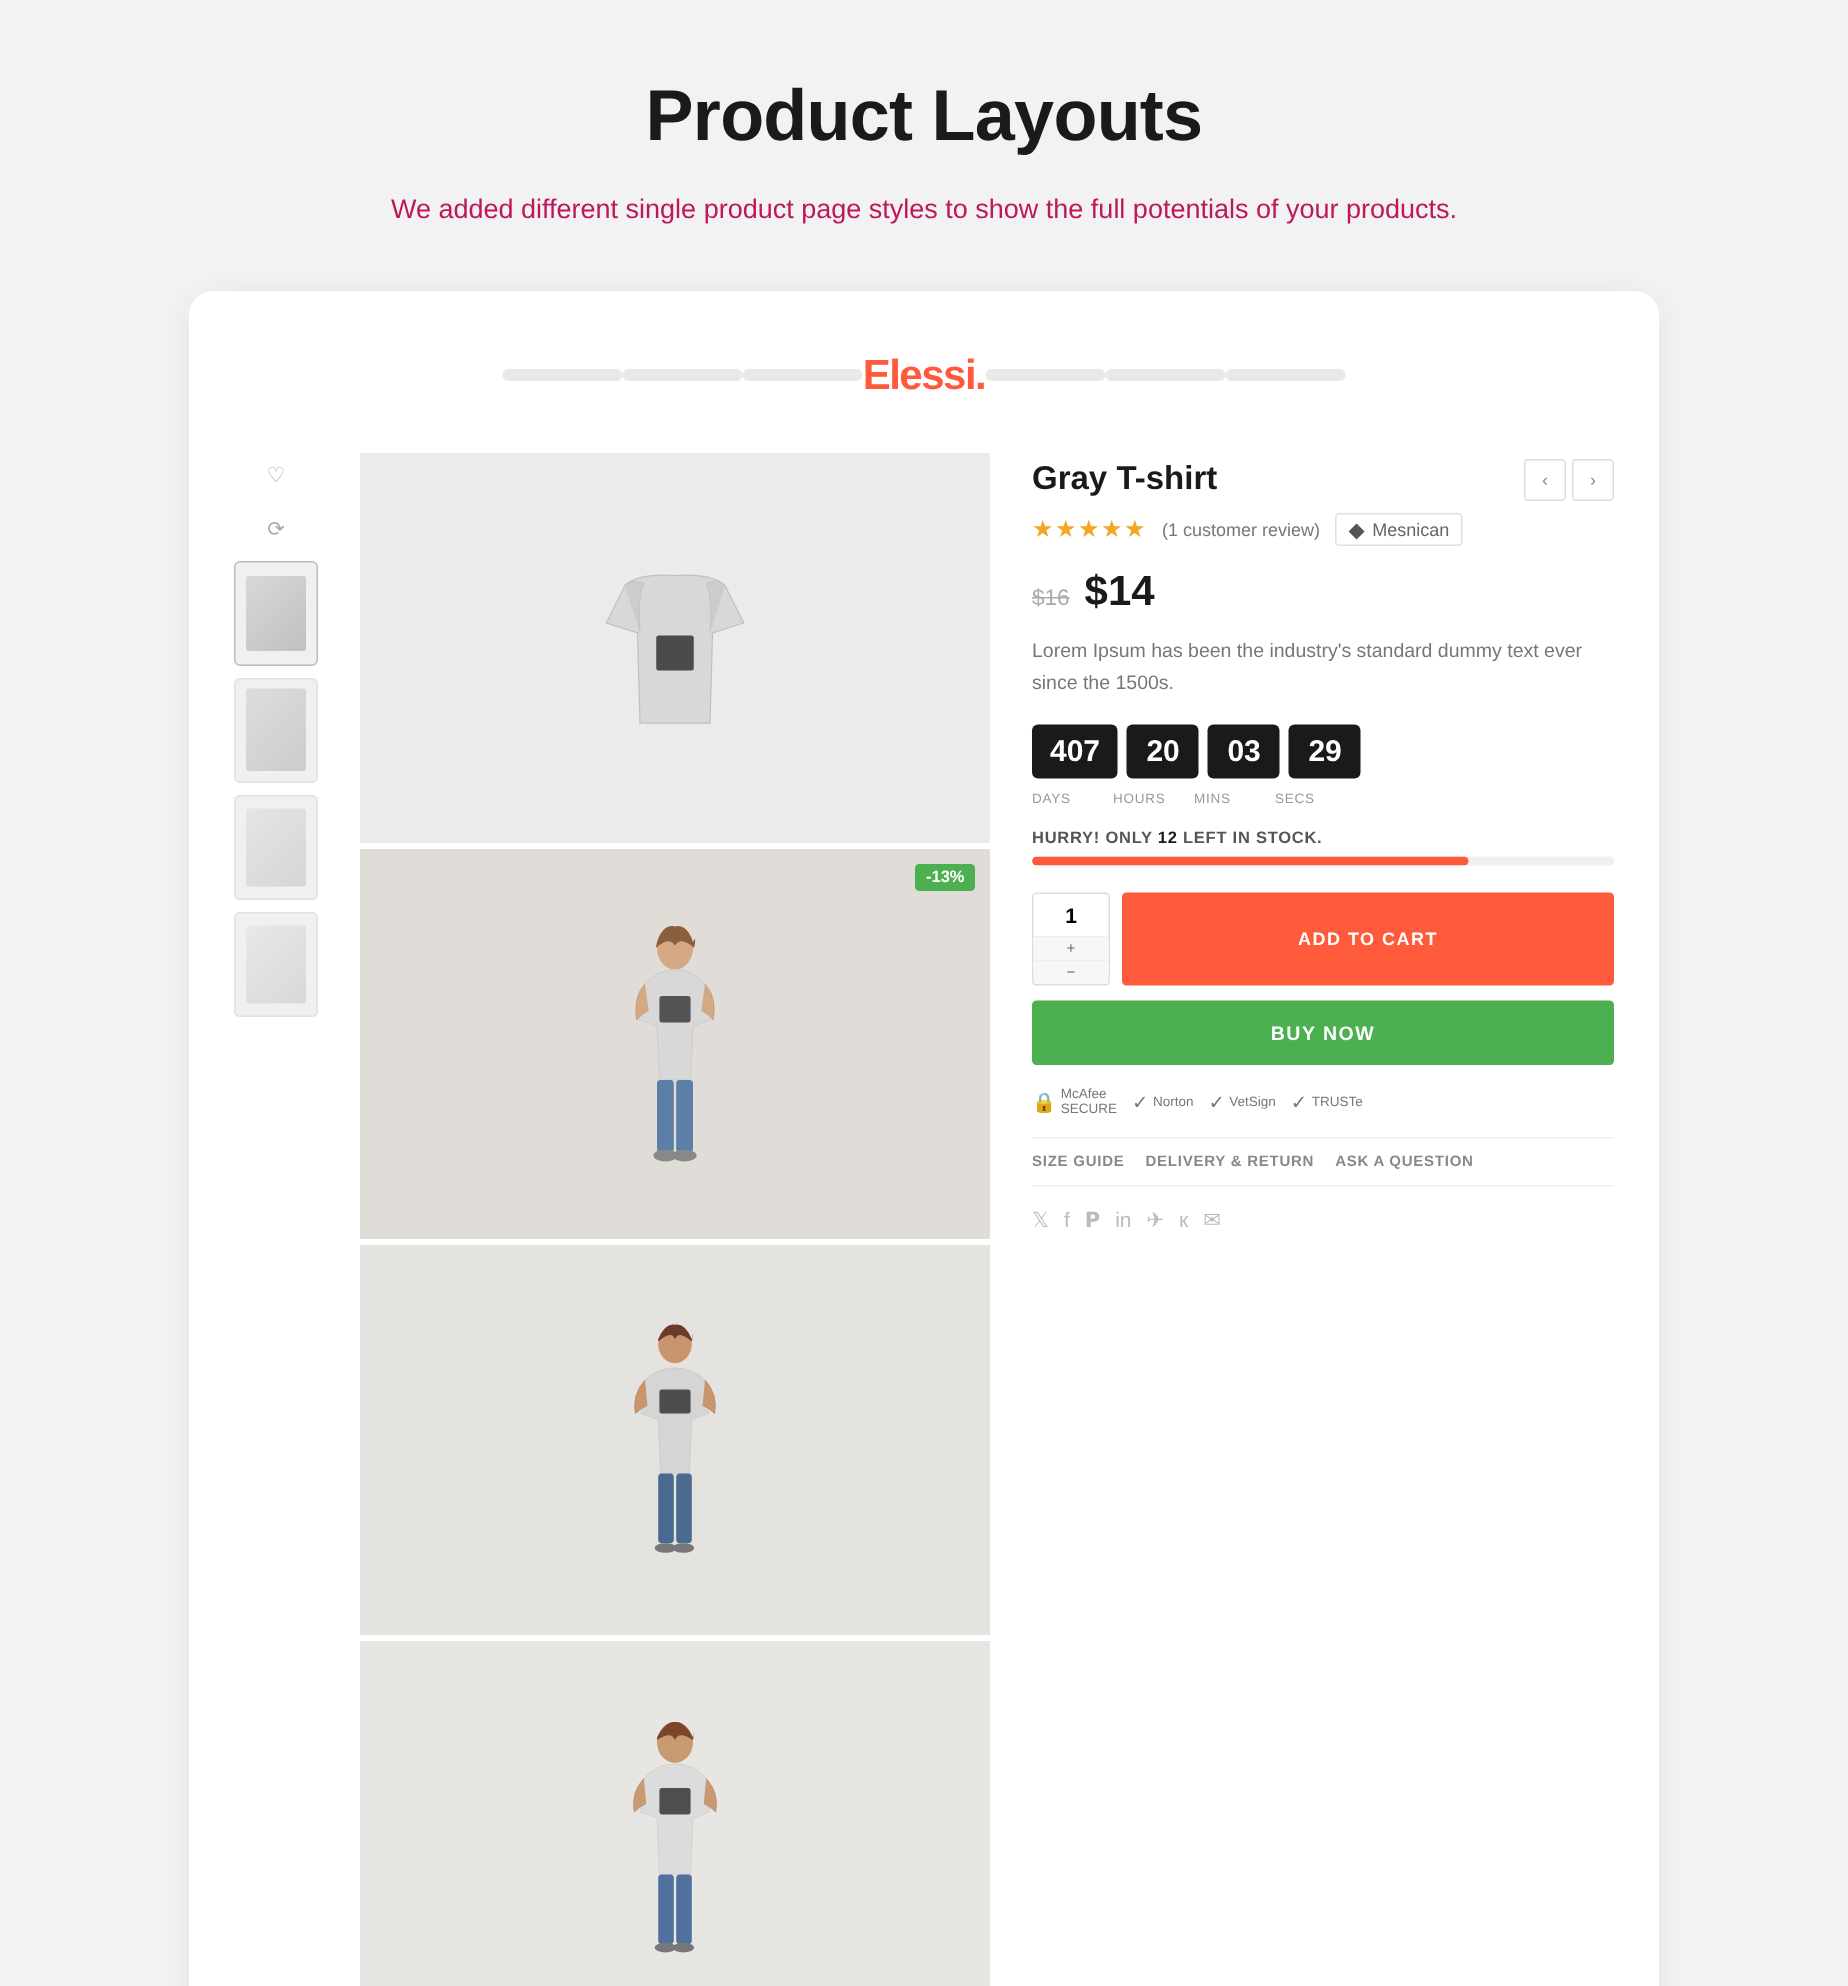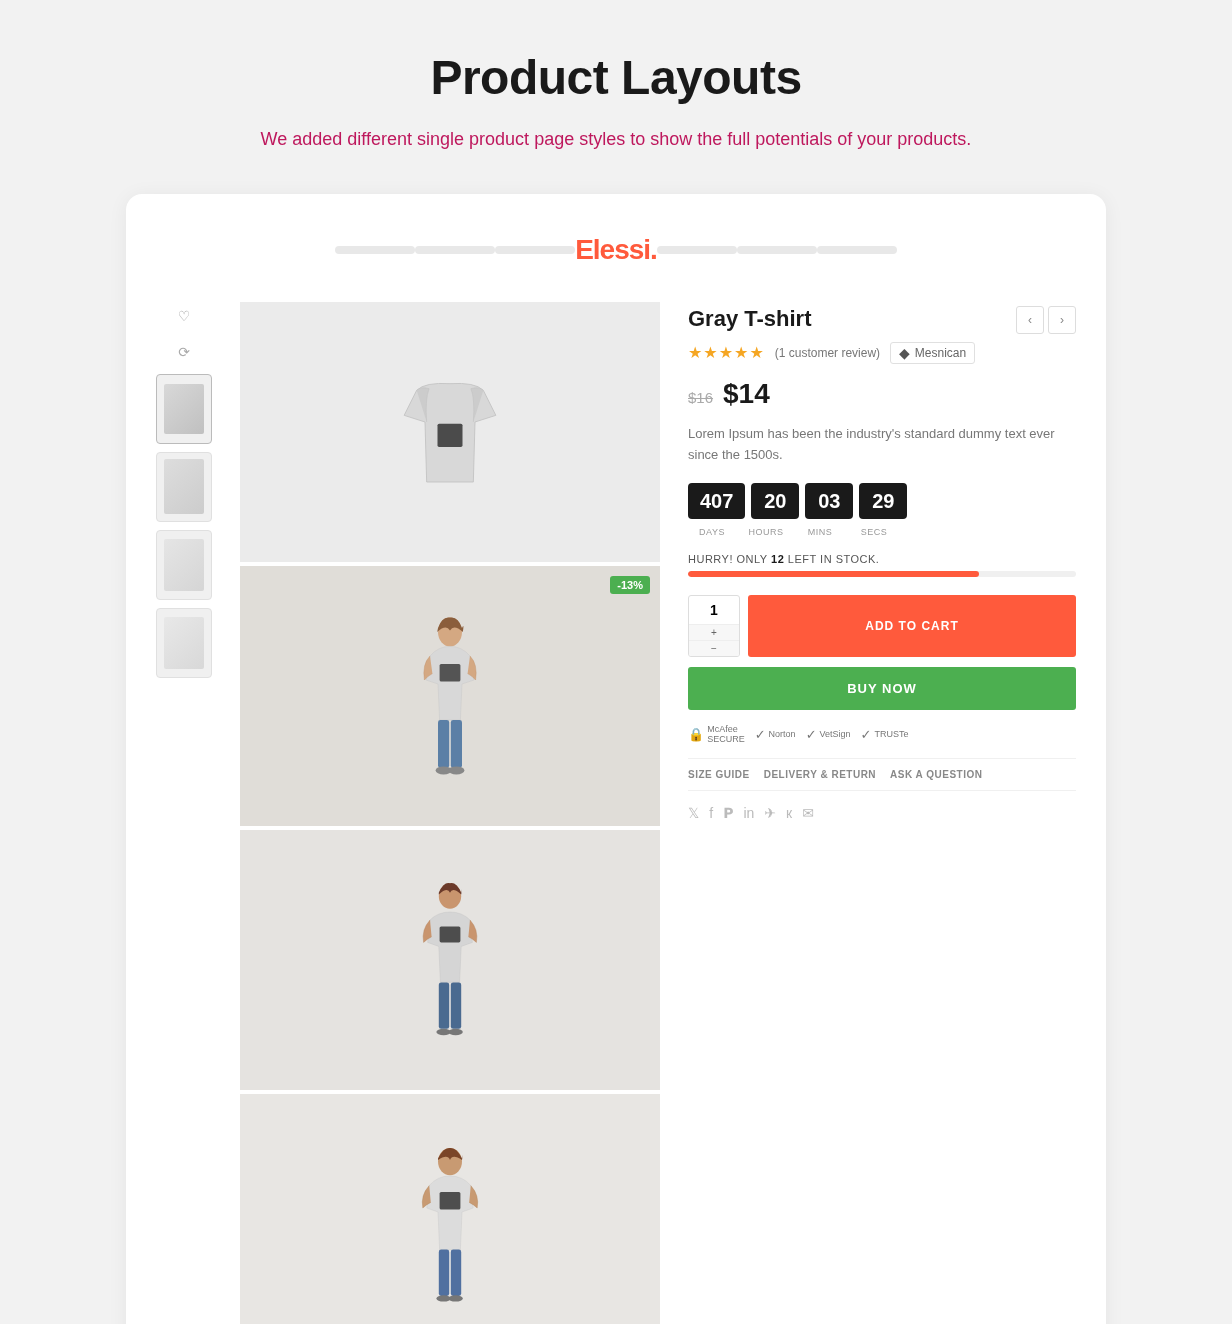--- a/index.html
+++ b/index.html
@@ -252,28 +252,27 @@
     .countdown-labels {
       display: flex;
       gap: 6px;
       margin-bottom: 16px;
     }
     .countdown-label {
       font-size: 9px;
       color: #999;
       text-transform: uppercase;
       min-width: 48px;
-      text-align: center;
       letter-spacing: 0.5px;
     }
 
     .stock-text {
       font-size: 11px;
       color: #555;
-      font-weight: 400;
+      font-weight: 700;
       text-transform: uppercase;
       letter-spacing: 0.5px;
       margin-bottom: 6px;
     }
     .stock-text strong {
       color: #1a1a1a;
     }
     .progress-bar {
       height: 6px;
       background: #f0f0f0;

